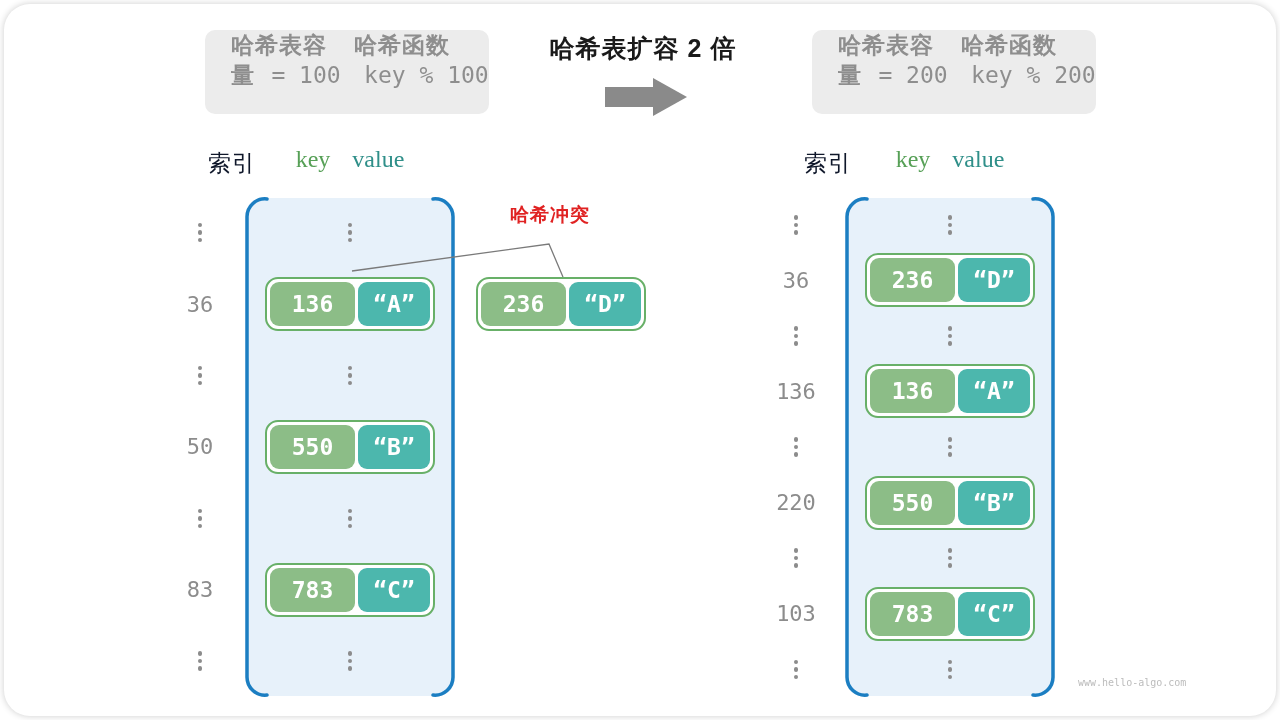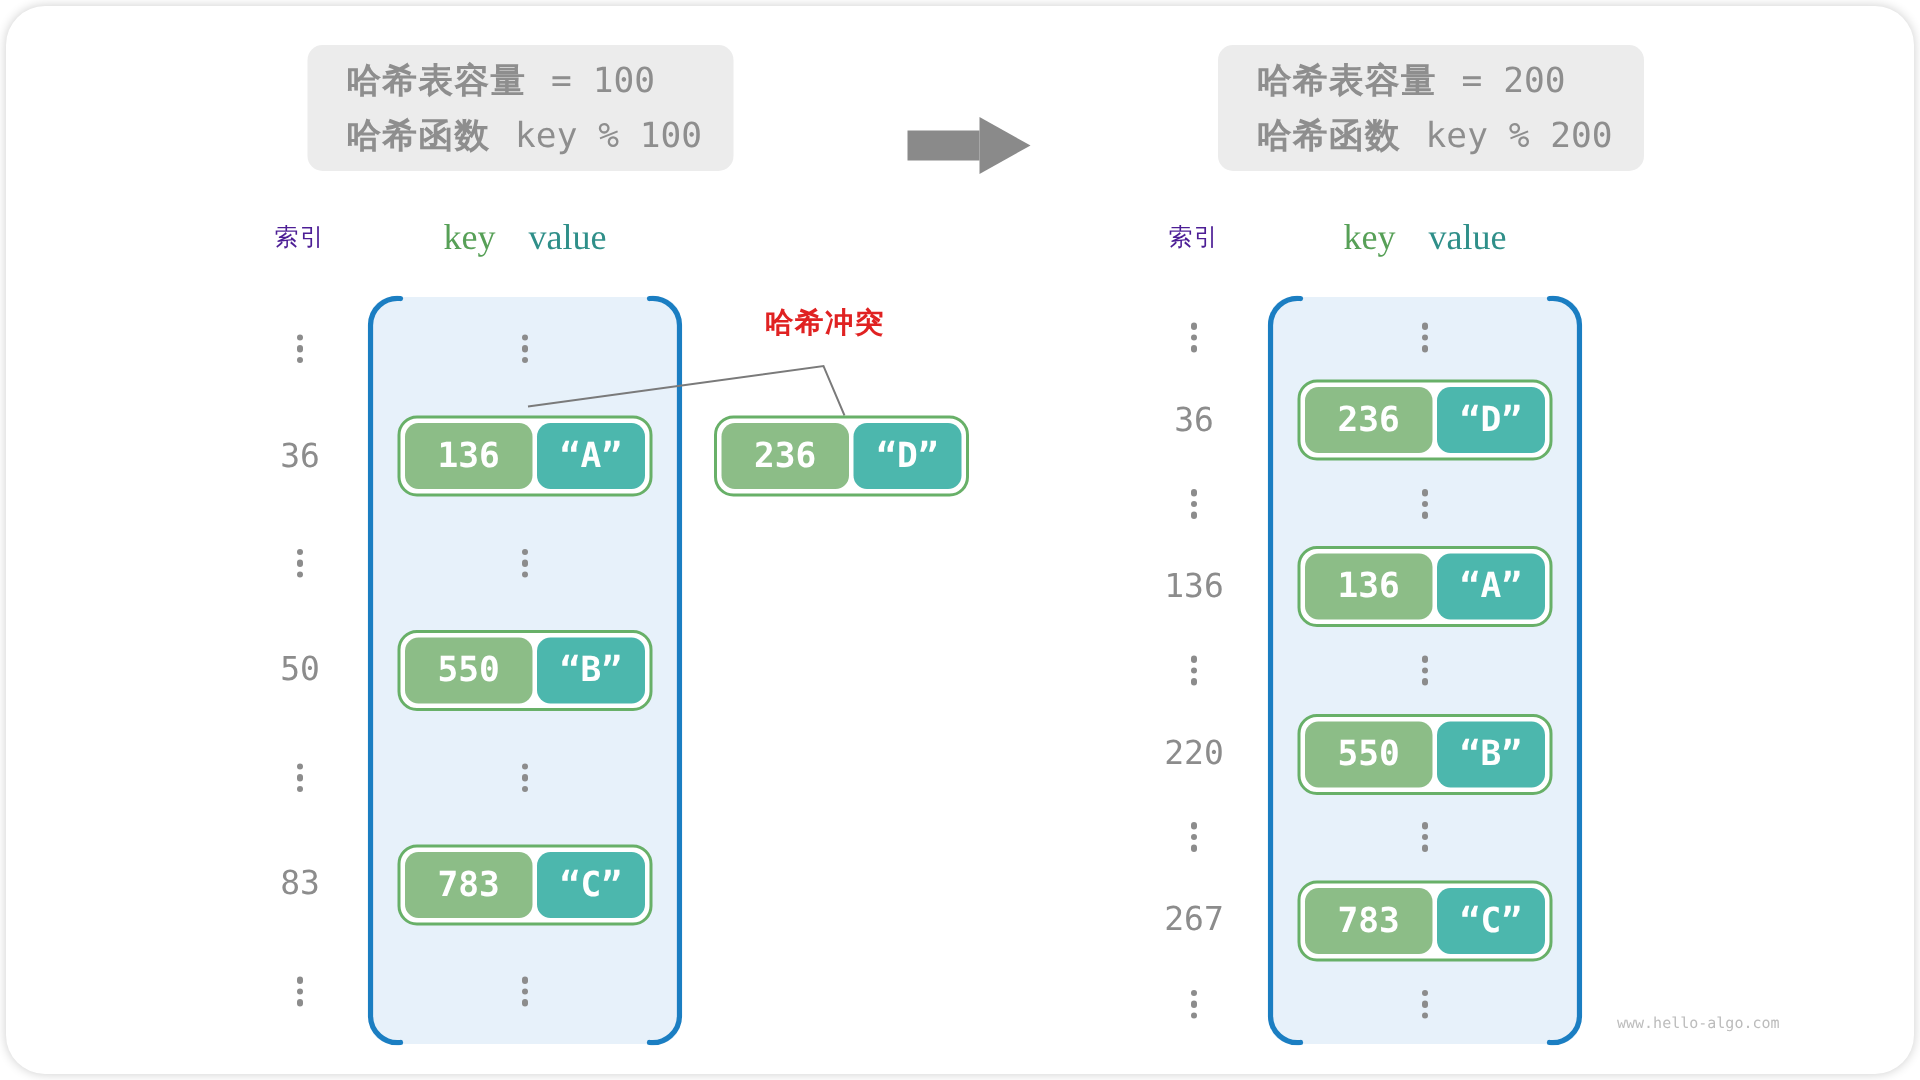--- a/index.html
+++ b/index.html
@@ -4,36 +4,36 @@
 <style>
   html,body{margin:0;padding:0;background:#fff;}
   #stage{position:relative;width:1280px;height:720px;background:#fff;overflow:hidden;
          font-family:"Liberation Sans",sans-serif;}
   #card{position:absolute;inset:4px;background:#fff;border-radius:26px;
         box-shadow:0 0 7px rgba(0,0,0,0.20);}
   .abs{position:absolute;}
 
   
   .info-box{background:#ececec;border-radius:10px;width:284px;height:84px;
-            display:flex;flex-direction:column;justify-content:center;gap:6px;
+            display:flex;flex-direction:row;justify-content:center;gap:6px;
             padding-left:26px;box-sizing:border-box;color:#8e8e8e;font-size:23px;line-height:30px;}
   .info-line .lbl{font-weight:bold;letter-spacing:1px;}
   .info-line .code{font-family:"DejaVu Sans Mono","Liberation Mono",monospace;margin-left:10px;}
 
   
   #main-title{left:520px;top:32px;width:246px;text-align:center;font-size:25px;
               font-weight:bold;color:#1a1a1a;letter-spacing:1px;}
   #expand-arrow{left:605px;top:78px;width:82px;height:38px;}
   #expand-arrow .shaft{position:absolute;left:0;top:9px;width:48px;height:20px;background:#8a8a8a;}
   #expand-arrow .head{position:absolute;left:48px;top:0;width:0;height:0;
         border-top:19px solid transparent;border-bottom:19px solid transparent;
         border-left:34px solid #8a8a8a;}
 
   
-  .idx-header{font-size:16px;color:#4c1d95;text-align:center;width:60px;letter-spacing:1px;}
+  .idx-header{font-size:23px;color:#0f172a;text-align:center;width:60px;letter-spacing:1px;margin-left:32px;}
   .kv-header{width:210px;text-align:center;font-size:24px;
              font-family:Liberation Serif, serif;}
   .kv-header .kh{color:#57a057;}
   .kv-header .vh{color:#2f8f89;margin-left:22px;}
 
   
   .bucket{width:210px;height:500px;}
   .bucket-fill{position:absolute;inset:1px;border-radius:16px;background:#e7f1fa;}
   .bracket{position:absolute;inset:0;width:210px;height:500px;}
   .bracket path{stroke:#1b7ec2;stroke-width:3.5;fill:none;stroke-linecap:round;}
@@ -77,20 +77,21 @@
     <div class="info-line">
       <span class="lbl">哈希表容量</span>
       <span class="code">= 100</span>
     </div>
     <div class="info-line">
       <span class="lbl">哈希函数</span>
       <span class="code">key % 100</span>
     </div>
   </div>
 
+  <div class="abs" id="main-title">哈希表扩容 2 倍</div>
   <div class="abs" id="expand-arrow">
     <div class="shaft"></div>
     <div class="head"></div>
   </div>
 
   <div class="abs info-box" style="left:812px;top:30px;">
     <div class="info-line">
       <span class="lbl">哈希表容量</span>
       <span class="code">= 200</span>
     </div>
@@ -237,21 +238,21 @@
         <span class="idx-num">220</span>
       </div>
       <div class="cell">
         <div class="dots">
           <i></i>
           <i></i>
           <i></i>
         </div>
       </div>
       <div class="cell">
-        <span class="idx-num">267</span>
+        <span class="idx-num">103</span>
       </div>
       <div class="cell">
         <div class="dots">
           <i></i>
           <i></i>
           <i></i>
         </div>
       </div>
     </div>
   <div class="abs bucket" style="left:845px;top:197px;">

